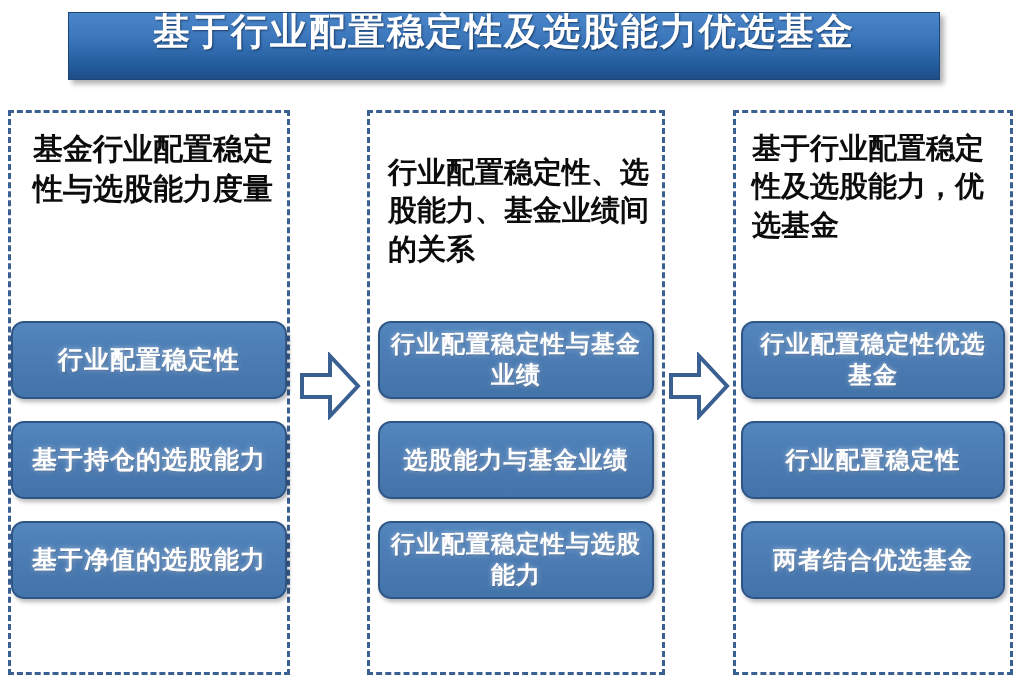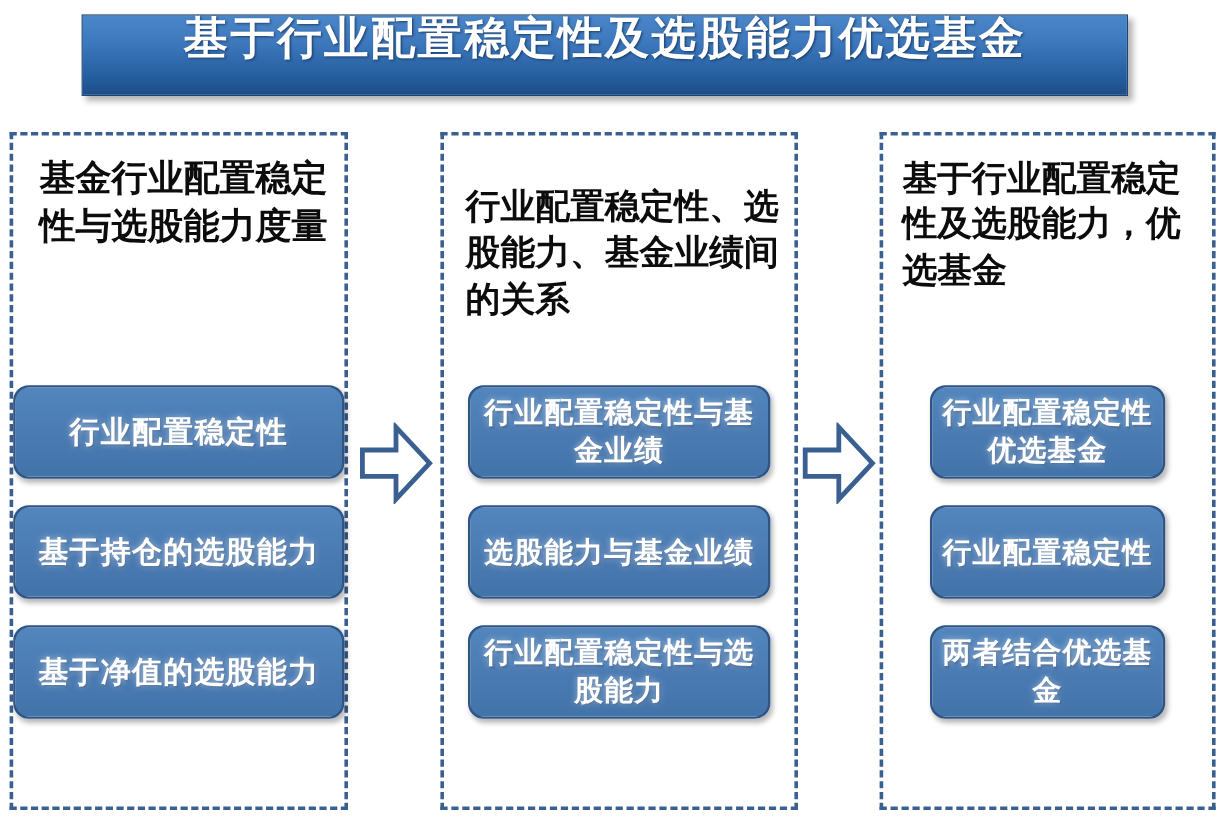--- a/index.html
+++ b/index.html
@@ -85,22 +85,22 @@
     border: 2px solid #2e5585;
     border-radius: 13px;
     box-shadow: 2px 3px 4px rgba(0,0,0,0.28);
     display: flex;
     align-items: center;
     justify-content: center;
     text-align: center;
     box-sizing: border-box;
     padding: 4px 6px;
   }
-  #panel-1 .blue-box { width: 252px; }
-  #panel-2 .blue-box { width: 196px; }
+  #panel-1 .blue-box { width: 276px; }
+  #panel-2 .blue-box { width: 264px; }
 
   .blue-box-label {
     color: #ffffff;
     font-size: 25px;
     font-weight: bold;
     line-height: 1.28;
     letter-spacing: 1px;
     text-shadow: 0 0 5px rgba(255,255,255,0.55), 1px 1px 2px rgba(25,55,95,0.55);
   }
   #panel-1 .blue-box-label,

